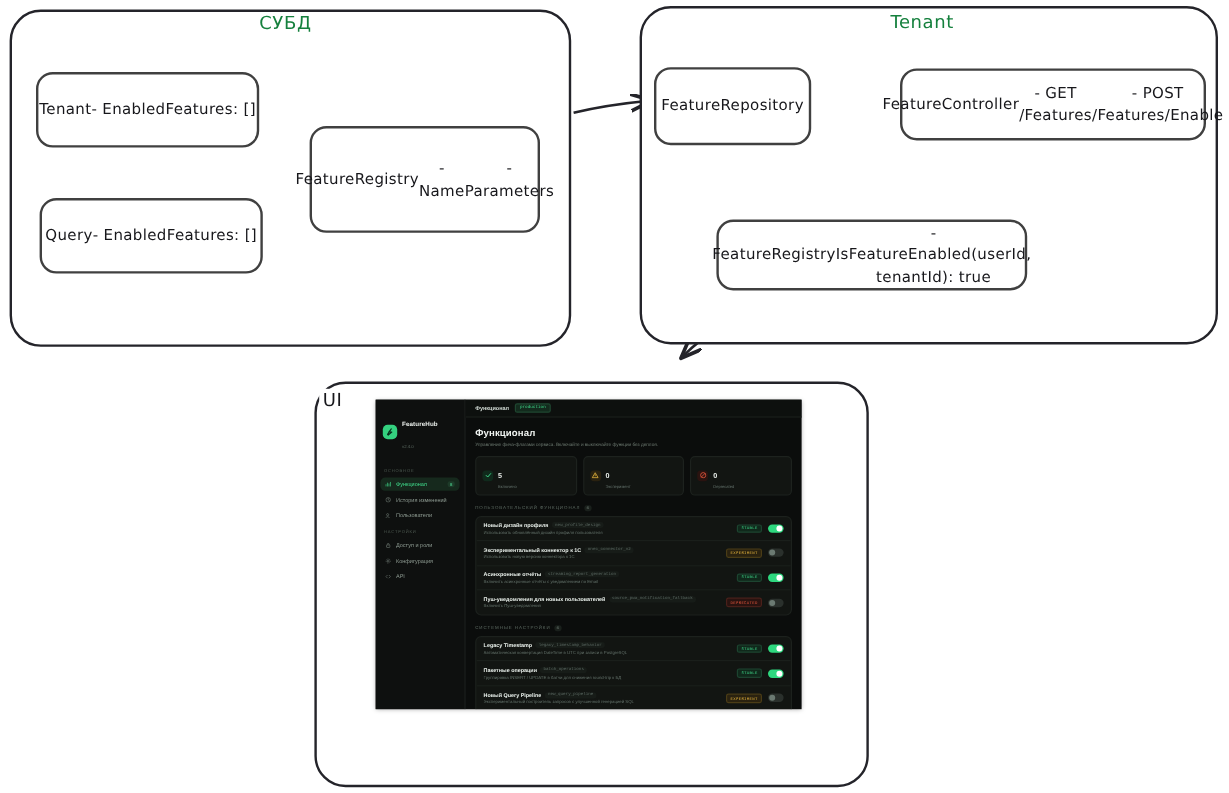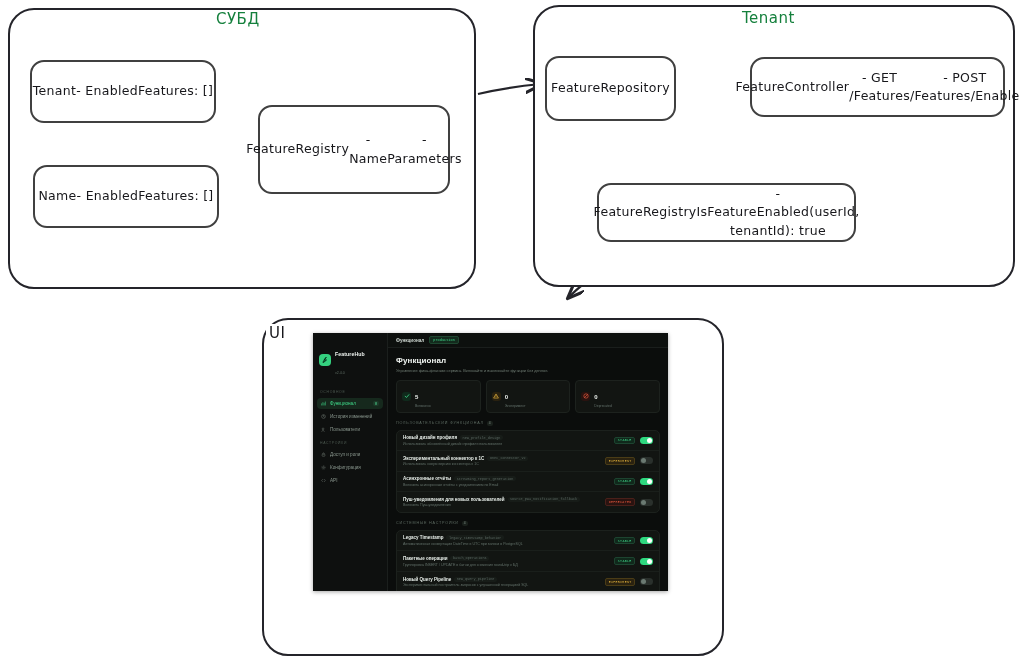--- a/index.html
+++ b/index.html
@@ -133,21 +133,21 @@
 
   <div class="group-box hand" style="left:8px;top:8px;width:468px;height:281px;"></div>
   <div class="group-title" style="left:216px;top:10px;">СУБД</div>
 
   <div class="node" style="left:30px;top:60px;width:186px;height:63px;">
     <div class="ttl">Tenant</div>
     <div class="ln">- EnabledFeatures: []</div>
   </div>
 
   <div class="node" style="left:33px;top:165px;width:186px;height:63px;">
-    <div class="ttl">Name</div>
+    <div class="ttl">Query</div>
     <div class="ln">- EnabledFeatures: []</div>
   </div>
 
   <div class="node" style="left:258px;top:105px;width:192px;height:89px;">
     <div class="ttl">FeatureRegistry</div>
     <div class="ln">- Name</div>
     <div class="ln">- Parameters</div>
   </div>
 
   <div class="group-box hand" style="left:533px;top:5px;width:482px;height:282px;"></div>

